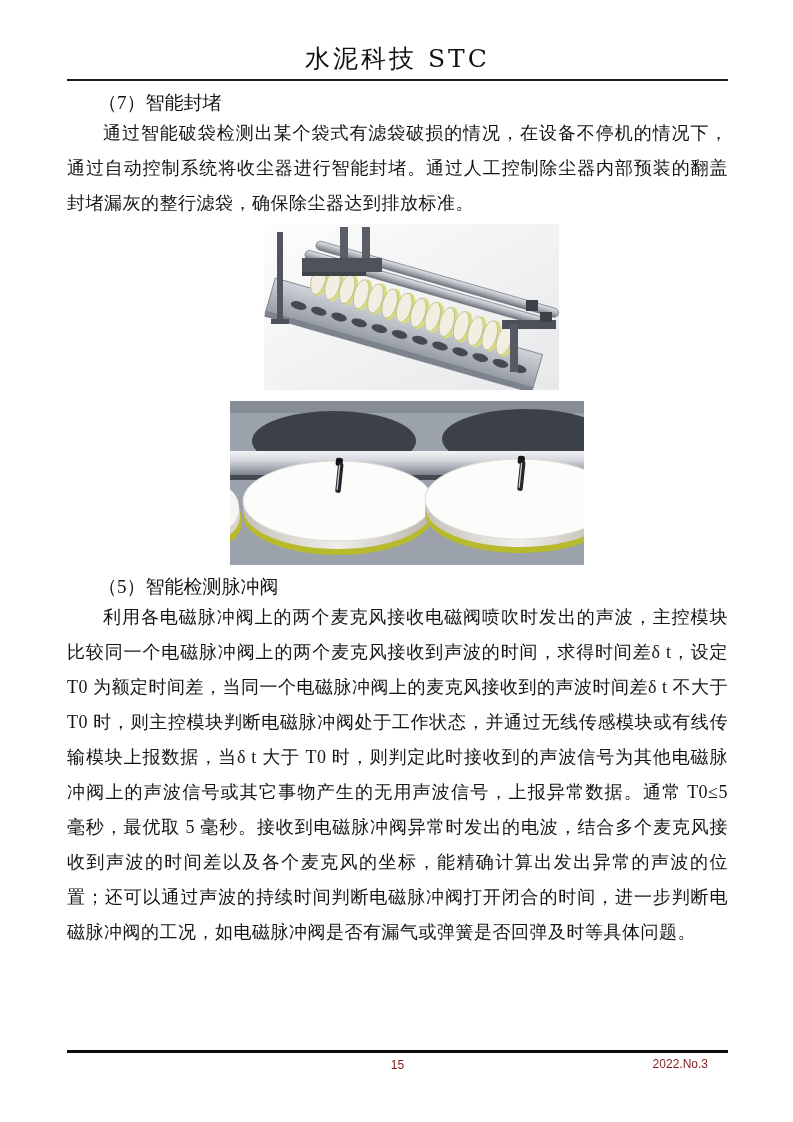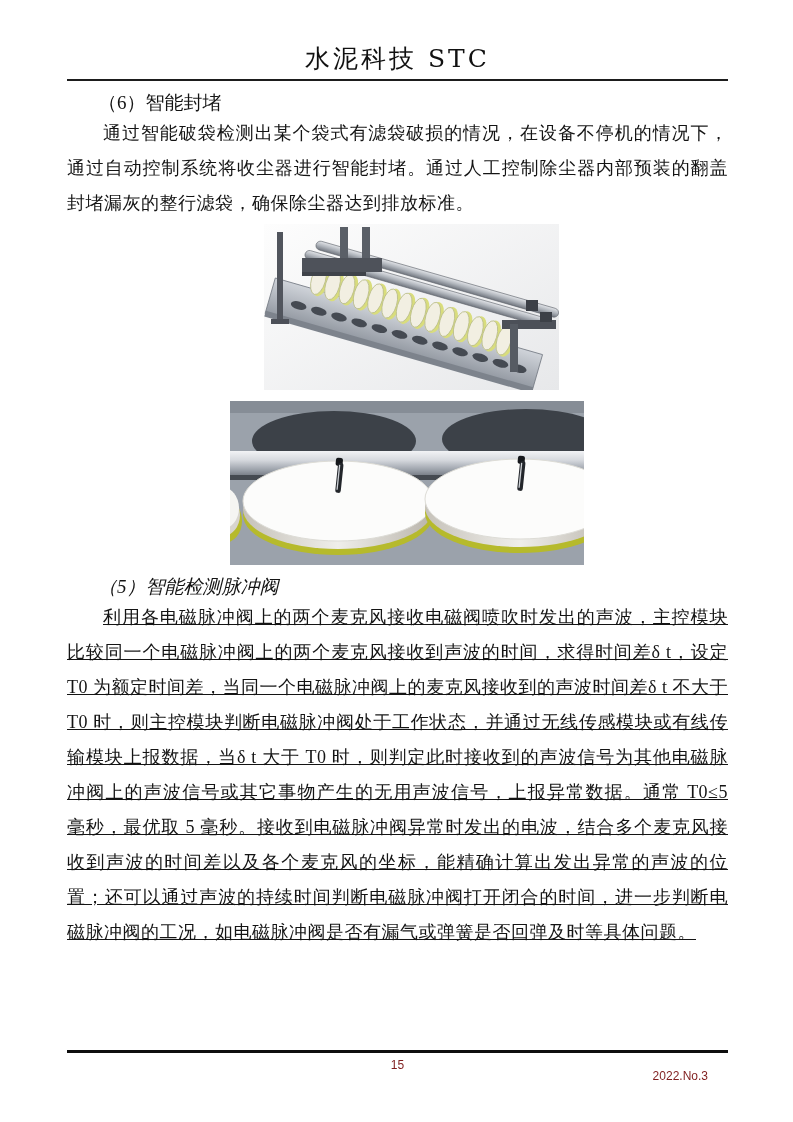--- a/index.html
+++ b/index.html
@@ -16,48 +16,48 @@
   .header-rule{border-bottom:2px solid #1d1d1d;margin-top:3px;}
   h2.sec{
     font-size:19px;font-weight:normal;margin:8px 0 0 0;
     text-indent:31px;line-height:27px;
   }
   p.body{
     font-size:18px;line-height:35px;margin:0;
     text-align:justify;text-indent:2em;letter-spacing:0.5px;
   }
   .p1{margin-top:9px;}
-  .p2{margin-top:5px;text-decoration:underline;}
-  .sec5{margin-top:12px;font-style:italic;}
+  .p2{margin-top:5px;}
+  .sec5{margin-top:12px;}
   figure.fig{margin:0;display:flex;flex-direction:column;align-items:center;}
   .img1{margin-top:3px;transform:translateX(14px);line-height:0;}
   .img2{margin-top:11px;transform:translateX(9px);line-height:0;}
   .caption{
     margin-top:15px;text-align:center;
     font-family:"Liberation Sans",sans-serif;font-weight:bold;
     font-size:15px;letter-spacing:1px;color:#111;transform:translateX(4px);
   }
   .footer{
     position:absolute;left:67px;right:65px;top:1050px;
     border-top:3px solid #0e0e0e;
     font-family:"Liberation Sans",sans-serif;font-size:12px;color:#7f1d1d;
   }
   .footer .page-num{position:absolute;top:5px;left:0;right:0;text-align:center;}
-  .footer .issue{position:absolute;top:16px;right:20px;text-align:right;}
+  .footer .issue{position:absolute;top:4px;right:20px;text-align:right;}
 </style>
 </head>
 <body>
 
 <div class="page">
   <div class="content">
 
     <div class="journal-title">水泥科技 STC</div>
     <div class="header-rule"></div>
 
-    <h2 class="sec">（6）智能封堵</h2>
+    <h2 class="sec">（7）智能封堵</h2>
 
     <p class="body p1">通过智能破袋检测出某个袋式有滤袋破损的情况，在设备不停机的情况下，通过自动控制系统将收尘器进行智能封堵。通过人工控制除尘器内部预装的翻盖封堵漏灰的整行滤袋，确保除尘器达到排放标准。</p>
 
     <figure class="fig">
 
       <div class="img1">
         <svg width="295" height="166" viewBox="0 0 295 166">
           <defs>
             <linearGradient id="bg1" x1="0" y1="0" x2="1" y2="1">
               <stop offset="0" stop-color="#fdfdfd"></stop>

